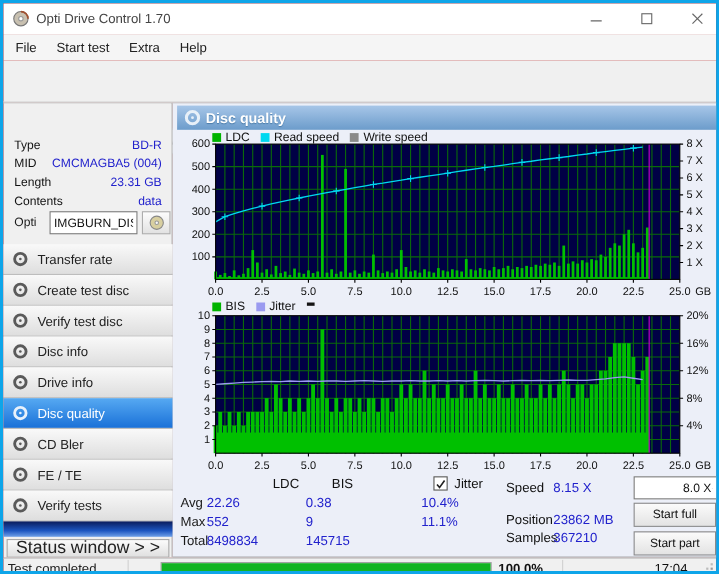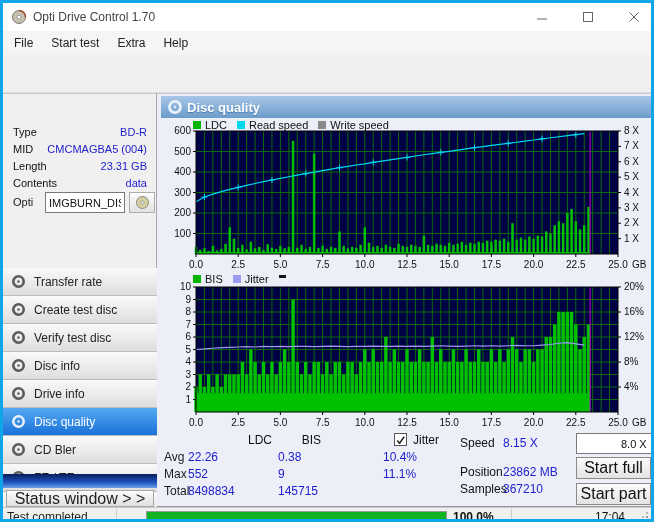--- a/index.html
+++ b/index.html
@@ -27,21 +27,21 @@
   .disc-title{position:absolute;left:10px;top:0;line-height:28px;font-weight:bold;font-size:12px;}
   .disc-refresh{position:absolute;right:5px;top:3px;width:28px;height:22px;background:linear-gradient(#fcfcfc,#e2e2e2);border:1px solid #adadad;display:flex;align-items:center;justify-content:center;}
   .fields{position:absolute;left:0;top:31px;width:100%;}
   .frow{position:relative;height:17px;}
   .flabel{position:absolute;left:10px;top:1px;color:#111;}
   .fvalue{position:absolute;right:9px;top:1px;color:#2121cc;}
   .label-row{position:absolute;left:0;top:98px;width:100%;height:22px;}
   .label-cap{position:absolute;left:10px;top:4px;}
   .label-input{position:absolute;left:42px;top:0;width:80px;height:21px;border:1px solid #7a7a7a;background:#fff;font:11px "Liberation Sans",sans-serif;padding:0 3px;color:#111;}
   .label-btn{position:absolute;left:126px;top:0;width:26px;height:21px;background:linear-gradient(#fcfcfc,#e2e2e2);border:1px solid #adadad;display:flex;align-items:center;justify-content:center;}
-  .nav{position:absolute;left:0;top:128px;width:154px;margin-top:46px;}
+  .nav{position:absolute;left:0;top:128px;width:154px;}
   .nav-item{position:relative;height:28px;background:linear-gradient(#f9f9f9,#dedede);border-bottom:1px solid #bdbdbd;color:#222;display:flex;align-items:center;}
   .nav-item .nav-ico{margin:0 8px 0 8px;color:#5a5a5a;}
   .nav-item span{font-size:12px;}
   .nav-item.active{background:linear-gradient(#56a9f2,#1a71d8);color:#fff;}
   .nav-item.active .nav-ico{color:#e8f1fb;}
   .strip{position:absolute;left:0;top:380px;width:154px;height:14px;background:linear-gradient(#0a1c5c,#1c55c0 60%,#6fa0e8);}
   .statuswin-btn{position:absolute;left:3px;top:396px;width:148px;height:17px;background:linear-gradient(#fbfbfb,#e0e0e0);border:1px solid #a8a8a8;text-align:center;line-height:15px;font-size:16px;color:#222;}
   
   .main{position:absolute;left:154px;top:90px;width:500px;height:414px;background:#ecEFF8;background:#eceff8;border-top:1px solid #c8c8c8;border-bottom:1px solid #9a9a9a;}
   .qheader{position:absolute;left:4px;top:2px;width:492px;height:22px;background:linear-gradient(#a7c6e8,#6c9ccb);display:flex;align-items:center;}
@@ -53,21 +53,21 @@
   .legend .sw.mark{width:7px;height:3px;margin-top:-6px;}
   svg.chart{position:absolute;left:1px;}
   svg text{font-family:"Liberation Sans","DejaVu Sans",sans-serif;font-size:10px;fill:#111;}
   
   .st{position:absolute;font-size:12px;}
   .st.num{color:#2121cc;text-align:left;}
   .st.hdr{color:#111;text-align:right;}
   .checkbox{position:absolute;width:13px;height:13px;border:1px solid #555;background:#fff;display:flex;align-items:center;justify-content:center;}
   .ctl-label{position:absolute;font-size:12px;color:#111;}
   .ctl-value{position:absolute;font-size:12px;color:#2121cc;}
-  .btn{position:absolute;background:linear-gradient(#fbfbfb,#e3e3e3);border:1px solid #8a8a8a;text-align:center;font-size:16px;color:#111;line-height:20px;}
+  .btn{position:absolute;background:linear-gradient(#fbfbfb,#e3e3e3);border:1px solid #8a8a8a;text-align:center;font-size:11px;color:#111;line-height:20px;}
   
   .statusbar{position:absolute;left:0;top:504px;width:100%;height:18px;background:#f0f0f0;border-top:1px solid #c8c8c8;}
   .sb-text{position:absolute;left:4px;top:2px;font-size:12px;color:#222;}
   .sb-div{position:absolute;top:1px;width:1px;height:16px;background:#d0d0d0;}
   .progress{position:absolute;left:143px;top:3px;width:301px;height:12px;border:1px solid #9a9a9a;background:#e8e8e8;}
   .progress .fill{height:100%;background:#12b422;}
   .sb-pct{position:absolute;left:450px;top:2px;font-size:12px;color:#111;font-weight:bold;}
   .sb-time{position:absolute;left:560px;top:2px;width:62px;text-align:right;font-size:12px;color:#111;}
   .grip{position:absolute;right:3px;bottom:3px;width:2px;height:2px;background:#999;box-shadow:-4px 0 #999,0 -4px #999,-8px 0 #bbb,0 -8px #bbb,-4px -4px #bbb;}
 </style>

